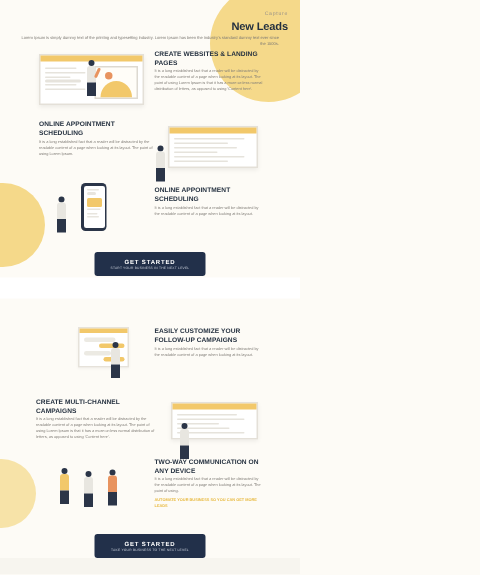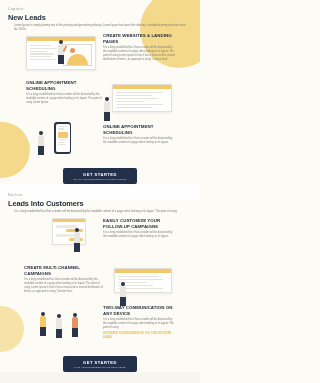--- a/index.html
+++ b/index.html
@@ -12,21 +12,21 @@
   .page { position: relative; width: 200px; height: 383px; overflow: hidden; background: #fdfbf6; }
 
   
   .blob { position: absolute; border-radius: 50%; background: #f5d98a; z-index: 0; }
   .blob-tr { width: 78px; height: 78px; right: -18px; top: -10px; }
   .blob-l  { width: 56px; height: 56px; left: -26px; top: 122px; }
   .blob-bl { width: 46px; height: 46px; left: -22px; top: 306px; background: #f7e3a8; }
   .band { position: absolute; left: 0; right: 0; background: #ffffff; z-index: 0; }
 
   
-  .sec-head { position: absolute; left: 8px; right: 8px; text-align: left; z-index: 3; }
+  .sec-head { position: absolute; left: 8px; right: 8px; text-align: right; z-index: 3; }
   .eyebrow { font-size: 3.4px; letter-spacing: .5px; color: #9a9388; text-transform: capitalize; margin-bottom: 1.5px; }
   .sec-title { font-size: 7.4px; font-weight: bold; color: #24303f; letter-spacing: -0.1px; }
   .sec-sub { font-size: 2.7px; line-height: 1.45; color: #7d7a74; margin-top: 2.5px; padding: 0 6px; }
 
   
   .row { position: absolute; display: flex; z-index: 3; }
   .col-text { }
   .f-title { font-size: 4.4px; font-weight: bold; color: #24303f; line-height: 1.28; letter-spacing: .05px; margin-bottom: 2px; text-transform: uppercase; }
   .f-body { font-size: 2.6px; line-height: 1.55; color: #807d77; }
   .f-accent { font-size: 2.6px; line-height: 1.5; color: #e8b93f; font-weight: bold; margin-top: 2px; }
@@ -167,25 +167,20 @@
       <div class="f-title">ONLINE APPOINTMENT SCHEDULING</div>
       <div class="f-body">It is a long established fact that a reader will be distracted by the readable content of a page when looking at its layout.</div>
     </div>
   </div>
 
   <div class="cta" style="left:63px;top:168px;width:74px;">
     <div class="cta-main">GET STARTED</div>
     <div class="cta-sub">START YOUR BUSINESS IN THE NEXT LEVEL</div>
   </div>
 
-  <div class="sec-head" style="top:193px;">
-    <div class="eyebrow">Nurture</div>
-    <div class="sec-title">Leads Into Customers</div>
-    <div class="sec-sub">It is a long established fact that a reader will be distracted by the readable content of a page when looking at its layout. The point of using</div>
-  </div>
 
   <div class="ill" style="left:52px;top:218px;width:34px;">
     <div class="card">
       <div class="card-top"></div>
       <div class="chat">
         <div class="bub" style="width:80%;"></div>
         <div class="bub me" style="width:60%;"></div>
         <div class="bub" style="width:70%;"></div>
         <div class="bub me" style="width:50%;"></div>
       </div>

